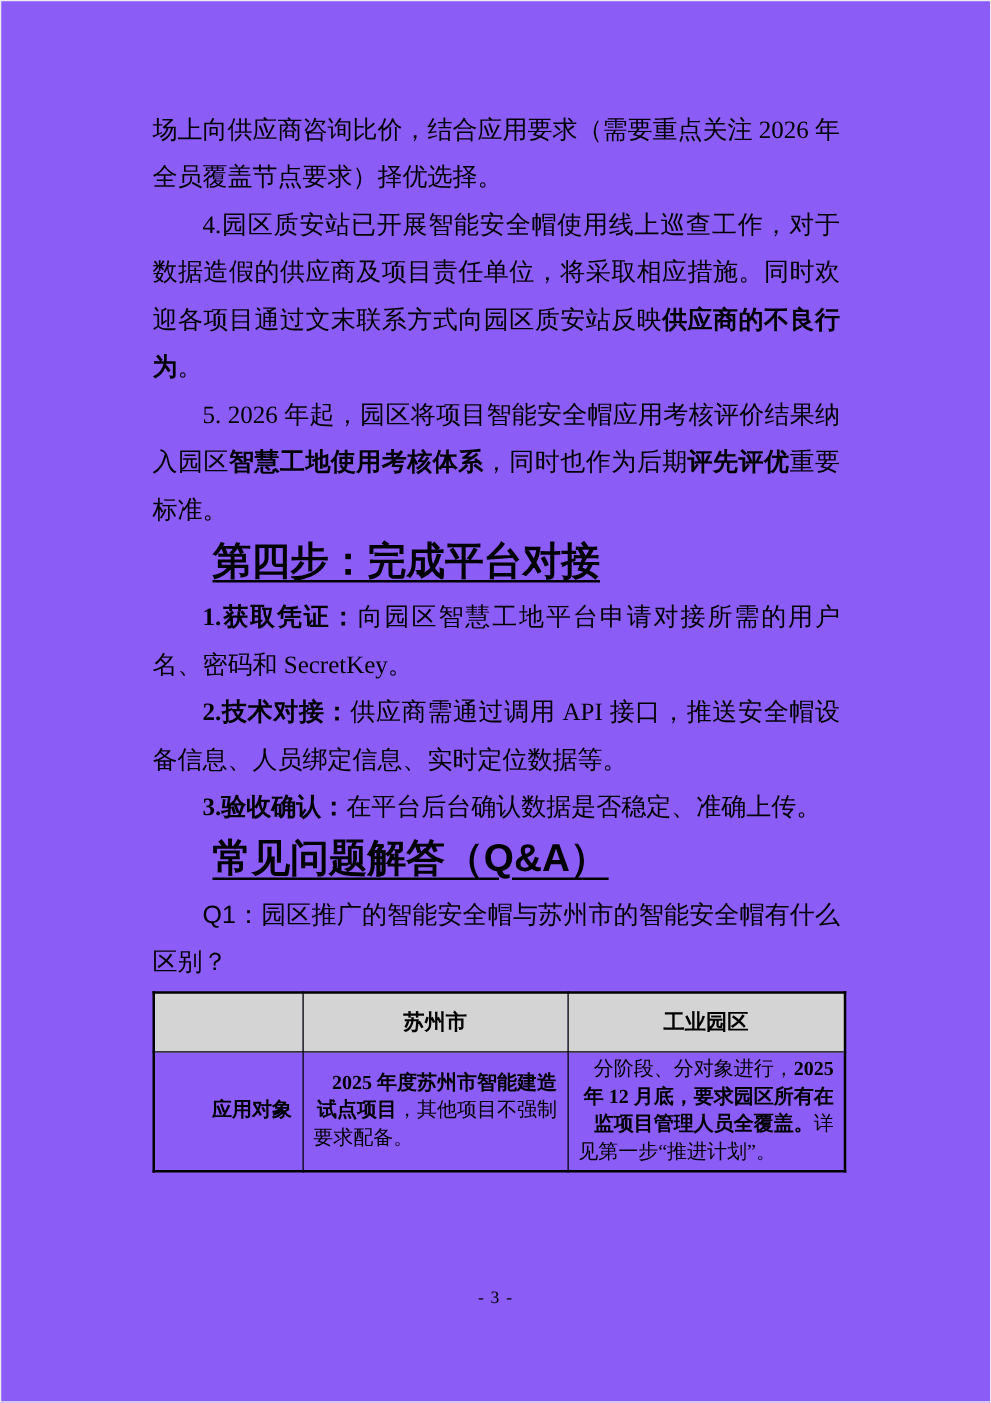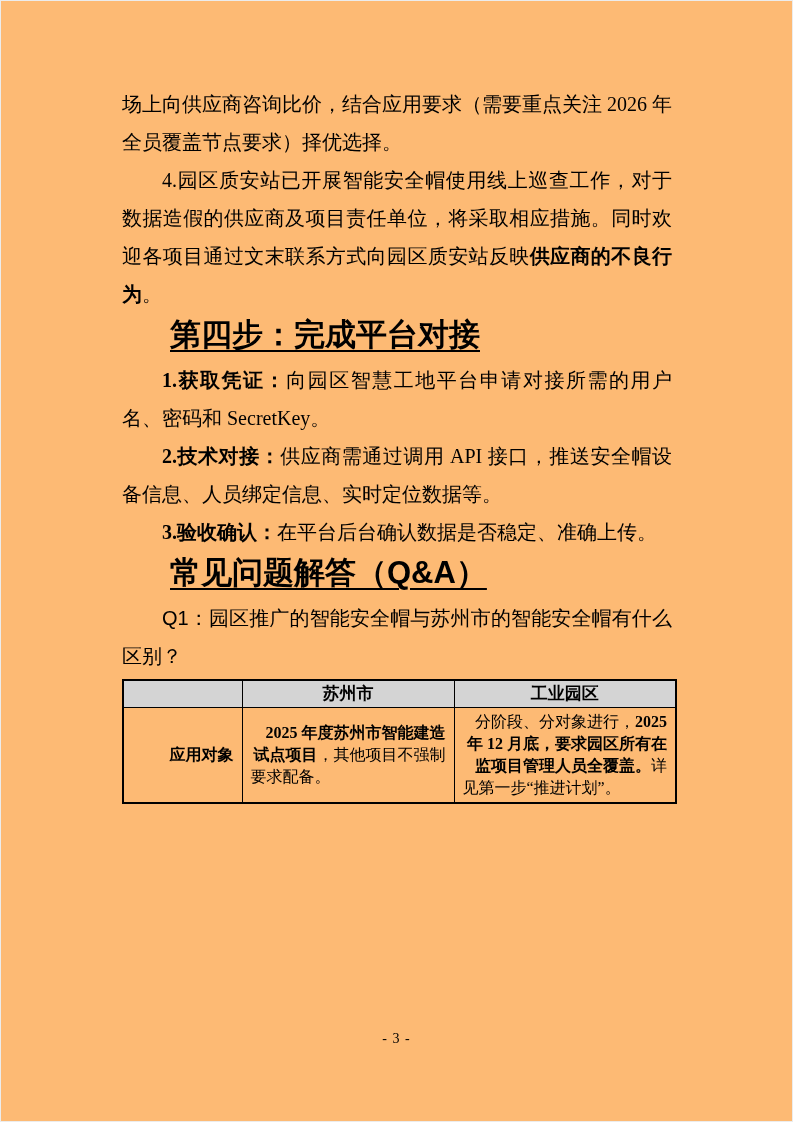--- a/index.html
+++ b/index.html
@@ -1,19 +1,19 @@
 <!DOCTYPE html>
 <html lang="zh"><head>
 <meta charset="utf-8">
 <style>
   html,body { margin:0; padding:0; background:#ffffff; }
   .page {
     position:relative;
     width:793px; height:1122px;
-    background:#fdba74;
+    background:#8b5cf6;
     box-sizing:border-box;
     border:1px solid #ececec;
     font-family:"Liberation Serif","DejaVu Serif",serif;
     color:#000;
     overflow:hidden;
   }
   .content { padding:84px 120px 0 121px; }
   p.body {
     margin:0;
     font-size:20px;
@@ -54,21 +54,21 @@
     padding:3px 8px;
     vertical-align:middle;
     box-sizing:border-box;
     text-align:right;
   }
   table.cmp thead th {
     background:#d4d4d4;
     font-weight:bold;
     text-align:center;
     height:27px;
-    padding:2px 4px;
+    padding:12px 4px;
     font-size:17px;
   }
   td.row-label {
     text-align:center;
     font-weight:bold;
   }
   td.cell-text { text-align:justify; text-align-last:left; }
   .footer {
     position:absolute;
     top:1030px; left:0;
@@ -81,20 +81,21 @@
 </head>
 <body>
 
 <div class="page">
   <div class="content">
 
     <p class="body"><span>场上向供应商咨询比价，结合应用要求（需要重点关注 2026 年全员覆盖节点要求）择优选择。</span></p>
 
     <p class="body indent"><span>4.园区质安站已开展智能安全帽使用线上巡查工作，对于数据造假的供应商及项目责任单位，将采取相应措施。同时欢迎各项目通过文末联系方式向园区质安站反映</span><span class="b">供应商的不良行为</span><span>。</span></p>
 
+    <p class="body indent"><span>5. 2026 年起，园区将项目智能安全帽应用考核评价结果纳入园区</span><span class="b">智慧工地使用考核体系</span><span>，同时也作为后期</span><span class="b">评先评优</span><span>重要标准。</span></p>
 
     <h2 class="doc-heading"><span class="u">第四步：完成平台对接</span></h2>
 
 
     <p class="body indent"><span class="b">1.获取凭证：</span><span>向园区智慧工地平台申请对接所需的用户名、密码和 SecretKey。</span></p>
 
     <p class="body indent"><span class="b">2.技术对接：</span><span>供应商需通过调用 API 接口，推送安全帽设备信息、人员绑定信息、实时定位数据等。</span></p>
 
     <p class="body indent"><span class="b">3.验收确认：</span><span>在平台后台确认数据是否稳定、准确上传。</span></p>
 

